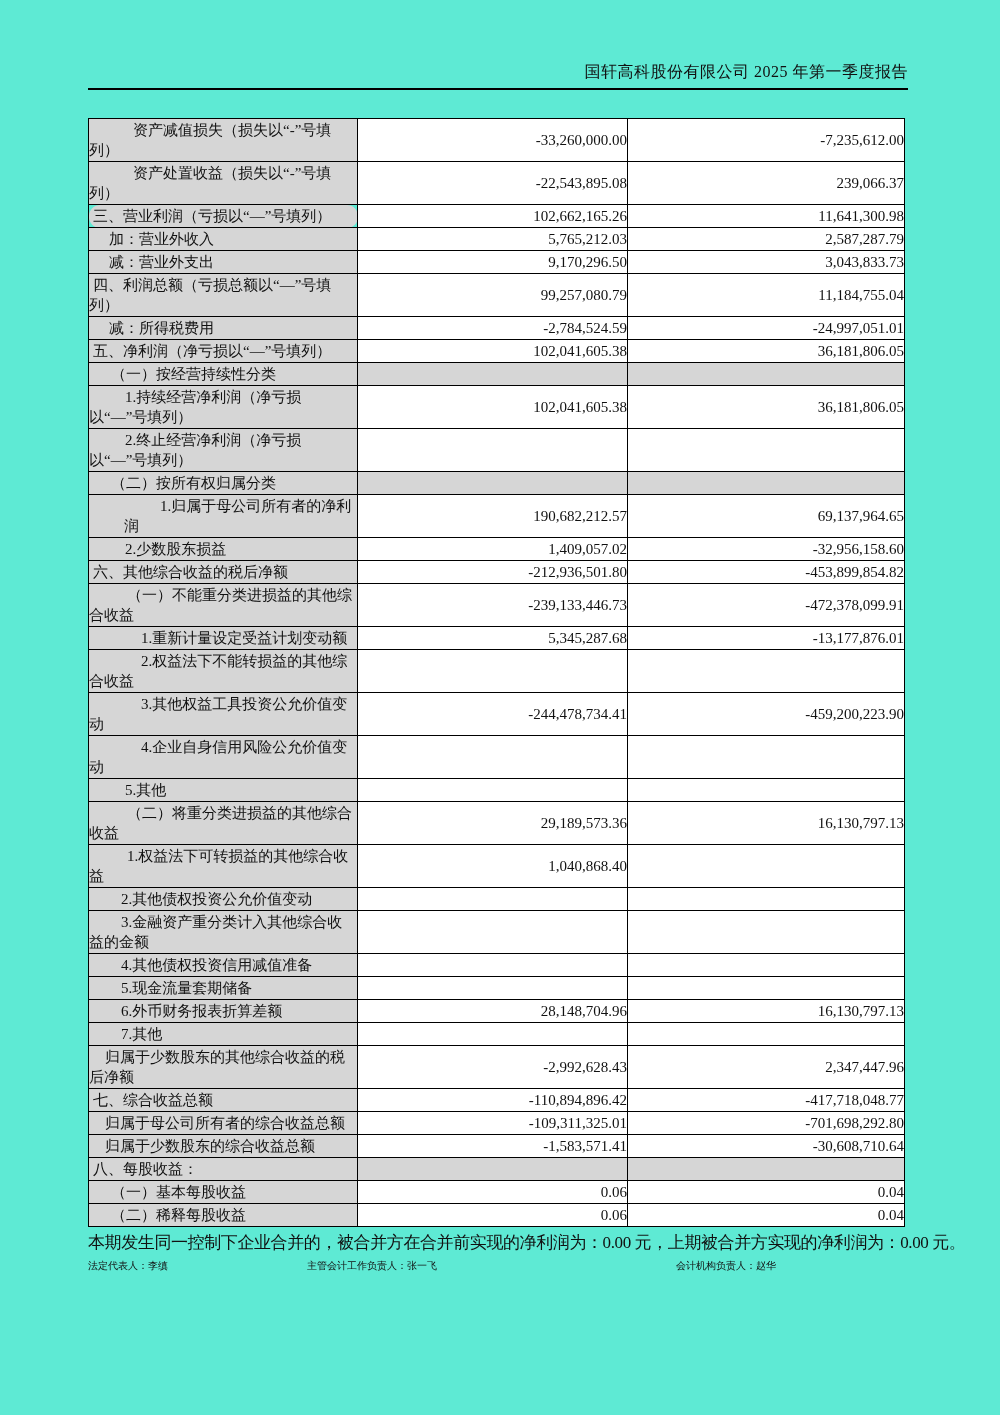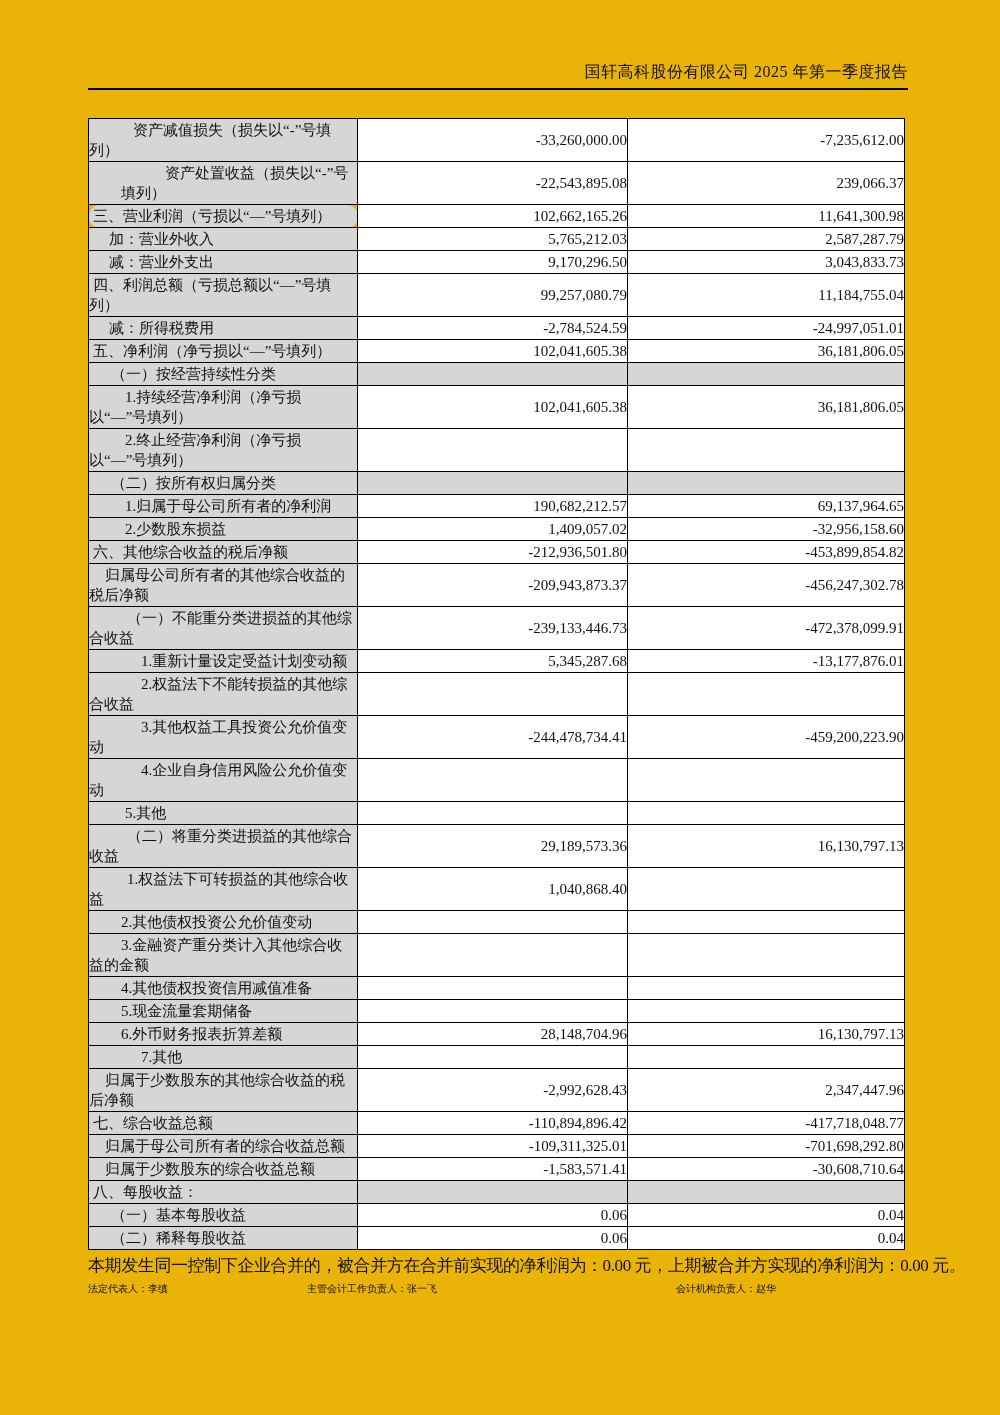--- a/index.html
+++ b/index.html
@@ -1,21 +1,21 @@
 <!DOCTYPE html>
 <html style="--shade: #d6d6d6;"><head>
 <meta charset="utf-8">
 <style>
   html, body { margin: 0; padding: 0; background: #ffffff; }
   body {
     width: 1000px; height: 1415px;
     font-family: "Liberation Serif", "DejaVu Serif", serif;
     color: #111111;
   }
-  .page { position: relative; width: 1000px; height: 1415px; background: #eab308; overflow: hidden; }
+  .page { position: relative; width: 1000px; height: 1415px; background: #5eead4; overflow: hidden; }
 
   .header {
     position: absolute; top: 62px; left: 88px; width: 820px;
     text-align: right; padding-bottom: 6px;
     border-bottom: 2px solid #000000;
   }
   .header-title { font-size: 16px; line-height: 20px; letter-spacing: 0.5px; }
 
   .content { position: absolute; top: 118px; left: 88px; width: 816px; }
 
@@ -68,21 +68,21 @@
         <col style="width:270px">
         <col style="width:277px">
       </colgroup>
       <tbody>
           <tr>
             <td class="lbl" style="text-indent: 44px;">资产减值损失（损失以“-”号填列）</td>
             <td class="val">-33,260,000.00</td>
             <td class="val">-7,235,612.00</td>
           </tr>
           <tr>
-            <td class="lbl" style="text-indent: 44px; padding-left: 32px;">资产处置收益（损失以“-”号填列）</td>
+            <td class="lbl" style="text-indent: 44px;">资产处置收益（损失以“-”号填列）</td>
             <td class="val">-22,543,895.08</td>
             <td class="val">239,066.37</td>
           </tr>
           <tr>
             <td class="lbl" style="text-indent: 4px; border-radius: 11px;">三、营业利润（亏损以“—”号填列）</td>
             <td class="val">102,662,165.26</td>
             <td class="val">11,641,300.98</td>
           </tr>
           <tr>
             <td class="lbl" style="text-indent: 20px;">加：营业外收入</td>
@@ -123,40 +123,35 @@
             <td class="lbl" style="text-indent: 36px;">2.终止经营净利润（净亏损以“—”号填列）</td>
             <td class="val"></td>
             <td class="val"></td>
           </tr>
           <tr class="section">
             <td class="lbl" style="text-indent: 22px;">（二）按所有权归属分类</td>
             <td class="val"></td>
             <td class="val"></td>
           </tr>
           <tr>
-            <td class="lbl" style="text-indent: 36px;">1.归属于母公司所有者的净利润</td>
+            <td class="lbl" style="text-indent: 36px; padding-left: 35px;">1.归属于母公司所有者的净利润</td>
             <td class="val">190,682,212.57</td>
             <td class="val">69,137,964.65</td>
           </tr>
           <tr>
             <td class="lbl" style="text-indent: 36px;">2.少数股东损益</td>
             <td class="val">1,409,057.02</td>
             <td class="val">-32,956,158.60</td>
           </tr>
           <tr>
             <td class="lbl" style="text-indent: 4px;">六、其他综合收益的税后净额</td>
             <td class="val">-212,936,501.80</td>
             <td class="val">-453,899,854.82</td>
           </tr>
           <tr>
-            <td class="lbl" style="text-indent: 16px;">归属母公司所有者的其他综合收益的税后净额</td>
-            <td class="val">-209,943,873.37</td>
-            <td class="val">-456,247,302.78</td>
-          </tr>
-          <tr>
             <td class="lbl" style="text-indent: 38px;">（一）不能重分类进损益的其他综合收益</td>
             <td class="val">-239,133,446.73</td>
             <td class="val">-472,378,099.91</td>
           </tr>
           <tr>
             <td class="lbl" style="text-indent: 52px; margin-top: 20px;">1.重新计量设定受益计划变动额</td>
             <td class="val">5,345,287.68</td>
             <td class="val">-13,177,876.01</td>
           </tr>
           <tr>
@@ -208,21 +203,21 @@
             <td class="lbl" style="text-indent: 32px;">5.现金流量套期储备</td>
             <td class="val"></td>
             <td class="val"></td>
           </tr>
           <tr>
             <td class="lbl" style="text-indent: 32px;">6.外币财务报表折算差额</td>
             <td class="val">28,148,704.96</td>
             <td class="val">16,130,797.13</td>
           </tr>
           <tr>
-            <td class="lbl" style="text-indent: 32px; padding-left: 20px;">7.其他</td>
+            <td class="lbl" style="text-indent: 32px;">7.其他</td>
             <td class="val"></td>
             <td class="val"></td>
           </tr>
           <tr>
             <td class="lbl" style="text-indent: 16px;">归属于少数股东的其他综合收益的税后净额</td>
             <td class="val">-2,992,628.43</td>
             <td class="val">2,347,447.96</td>
           </tr>
           <tr>
             <td class="lbl" style="text-indent: 4px;">七、综合收益总额</td>

